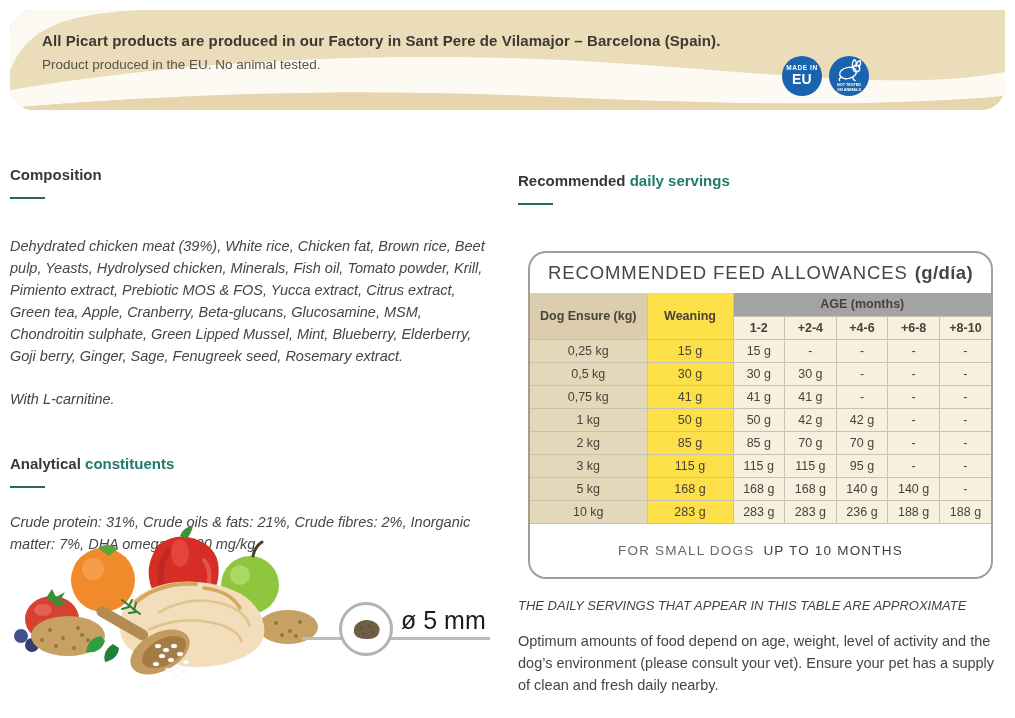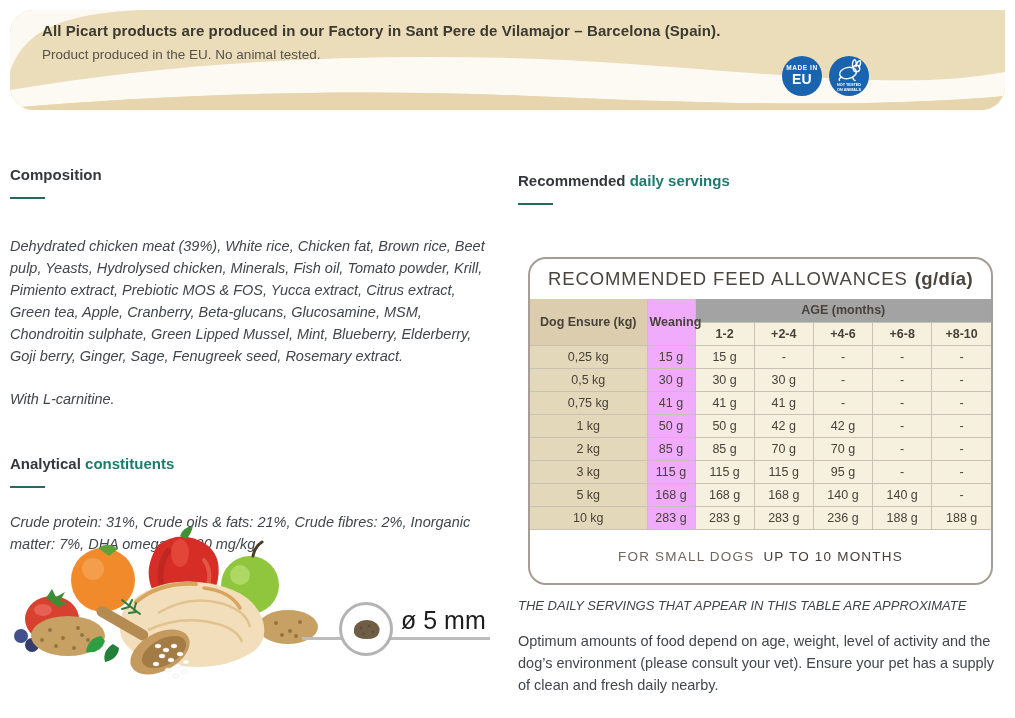--- a/index.html
+++ b/index.html
@@ -3,21 +3,21 @@
 <meta charset="utf-8">
 <style>
   * { margin:0; padding:0; box-sizing:border-box; }
   html,body { width:1015px; height:718px; background:#ffffff;
     font-family:"Liberation Sans", sans-serif; position:relative; overflow:hidden; }
 
   
   .banner { position:absolute; left:10px; top:10px; width:995px; height:100px;
     border-radius:24px 0 24px 24px; overflow:hidden; background:#ebdcba; }
   .banner svg.waves { position:absolute; inset:0; }
-  .banner-text { position:absolute; left:32px; top:12px; }
+  .banner-text { position:absolute; left:32px; top:22px; }
   .banner-title { font-weight:bold; font-size:15px; color:#3a3a31; letter-spacing:.1px; }
   .banner-sub { font-size:13.5px; color:#55544a; margin-top:8px; }
   .badges { position:absolute; left:772px; top:46px; display:flex; gap:7px; align-items:center; }
   .badge { width:40px; height:40px; border-radius:50%; background:#1a63ae; color:#fff;
     display:flex; flex-direction:column; align-items:center; justify-content:center; }
   .badge-eu-top { font-size:6.5px; font-weight:bold; letter-spacing:.6px; line-height:1; }
   .badge-eu-main { font-size:14px; font-weight:bold; line-height:1.05; letter-spacing:.3px; }
 
   
   .left-col { position:absolute; left:10px; top:166px; width:482px; }
@@ -33,32 +33,32 @@
   .illustration { position:absolute; left:8px; top:518px; }
   .kibble-line { position:absolute; left:302px; top:637px; width:188px; height:3px; background:#bcbcbc; }
   .kibble-circle { position:absolute; left:339px; top:602px; width:54px; height:54px;
     border:3px solid #b3b3b3; border-radius:50%; background:#fff;
     display:flex; align-items:center; justify-content:center; }
   .kibble-label { position:absolute; left:401px; top:606px; font-size:25px; color:#1d1d1d; }
 
   
   .right-col-h { position:absolute; left:518px; top:172px; }
 
-  .feed-card { position:absolute; left:528px; top:257px; width:465px;
+  .feed-card { position:absolute; left:528px; top:251px; width:465px;
     border:2px solid #a69e94; border-radius:18px; background:#fff; overflow:hidden; }
   .feed-title { height:40px; display:flex; align-items:center; justify-content:center;
     gap:7px; font-size:18.5px; letter-spacing:.9px; color:#4b453f; }
   .feed-title b { letter-spacing:.4px; }
   table.feed { width:100%; border-collapse:collapse; border:hidden;
     font-size:12.5px; color:#48423a; table-layout:fixed; }
   table.feed th, table.feed td { border:1px solid #c9c1b5; text-align:center; padding:3px 2px; height:23px; }
   table.feed th { font-weight:bold; font-size:12.5px; }
   .c-weight  { background:#e4d8bb; width:117px; }
   th.c-weight{ background:#dbcdae; }
-  .c-weaning { background:#f0abfc; width:48px; }
+  .c-weaning { background:#fde047; width:86px; }
   .c-cream   { background:#f6f0de; }
   th.c-age   { background:#a3a3a3; height:20px; }
   .feed-footer { height:54px; display:flex; align-items:center; justify-content:center;
     gap:9px; font-size:13.5px; letter-spacing:1.2px; border-top:1px solid #c9c1b5; }
   .feed-footer .f-light { color:#6e675e; }
   .feed-footer .f-bold { color:#453f38; font-weight:normal; }
 
   .servings-note { position:absolute; left:518px; top:598px; font-style:italic;
     font-size:13px; color:#3f444a; }
   .servings-para { position:absolute; left:518px; top:630px; width:478px;

